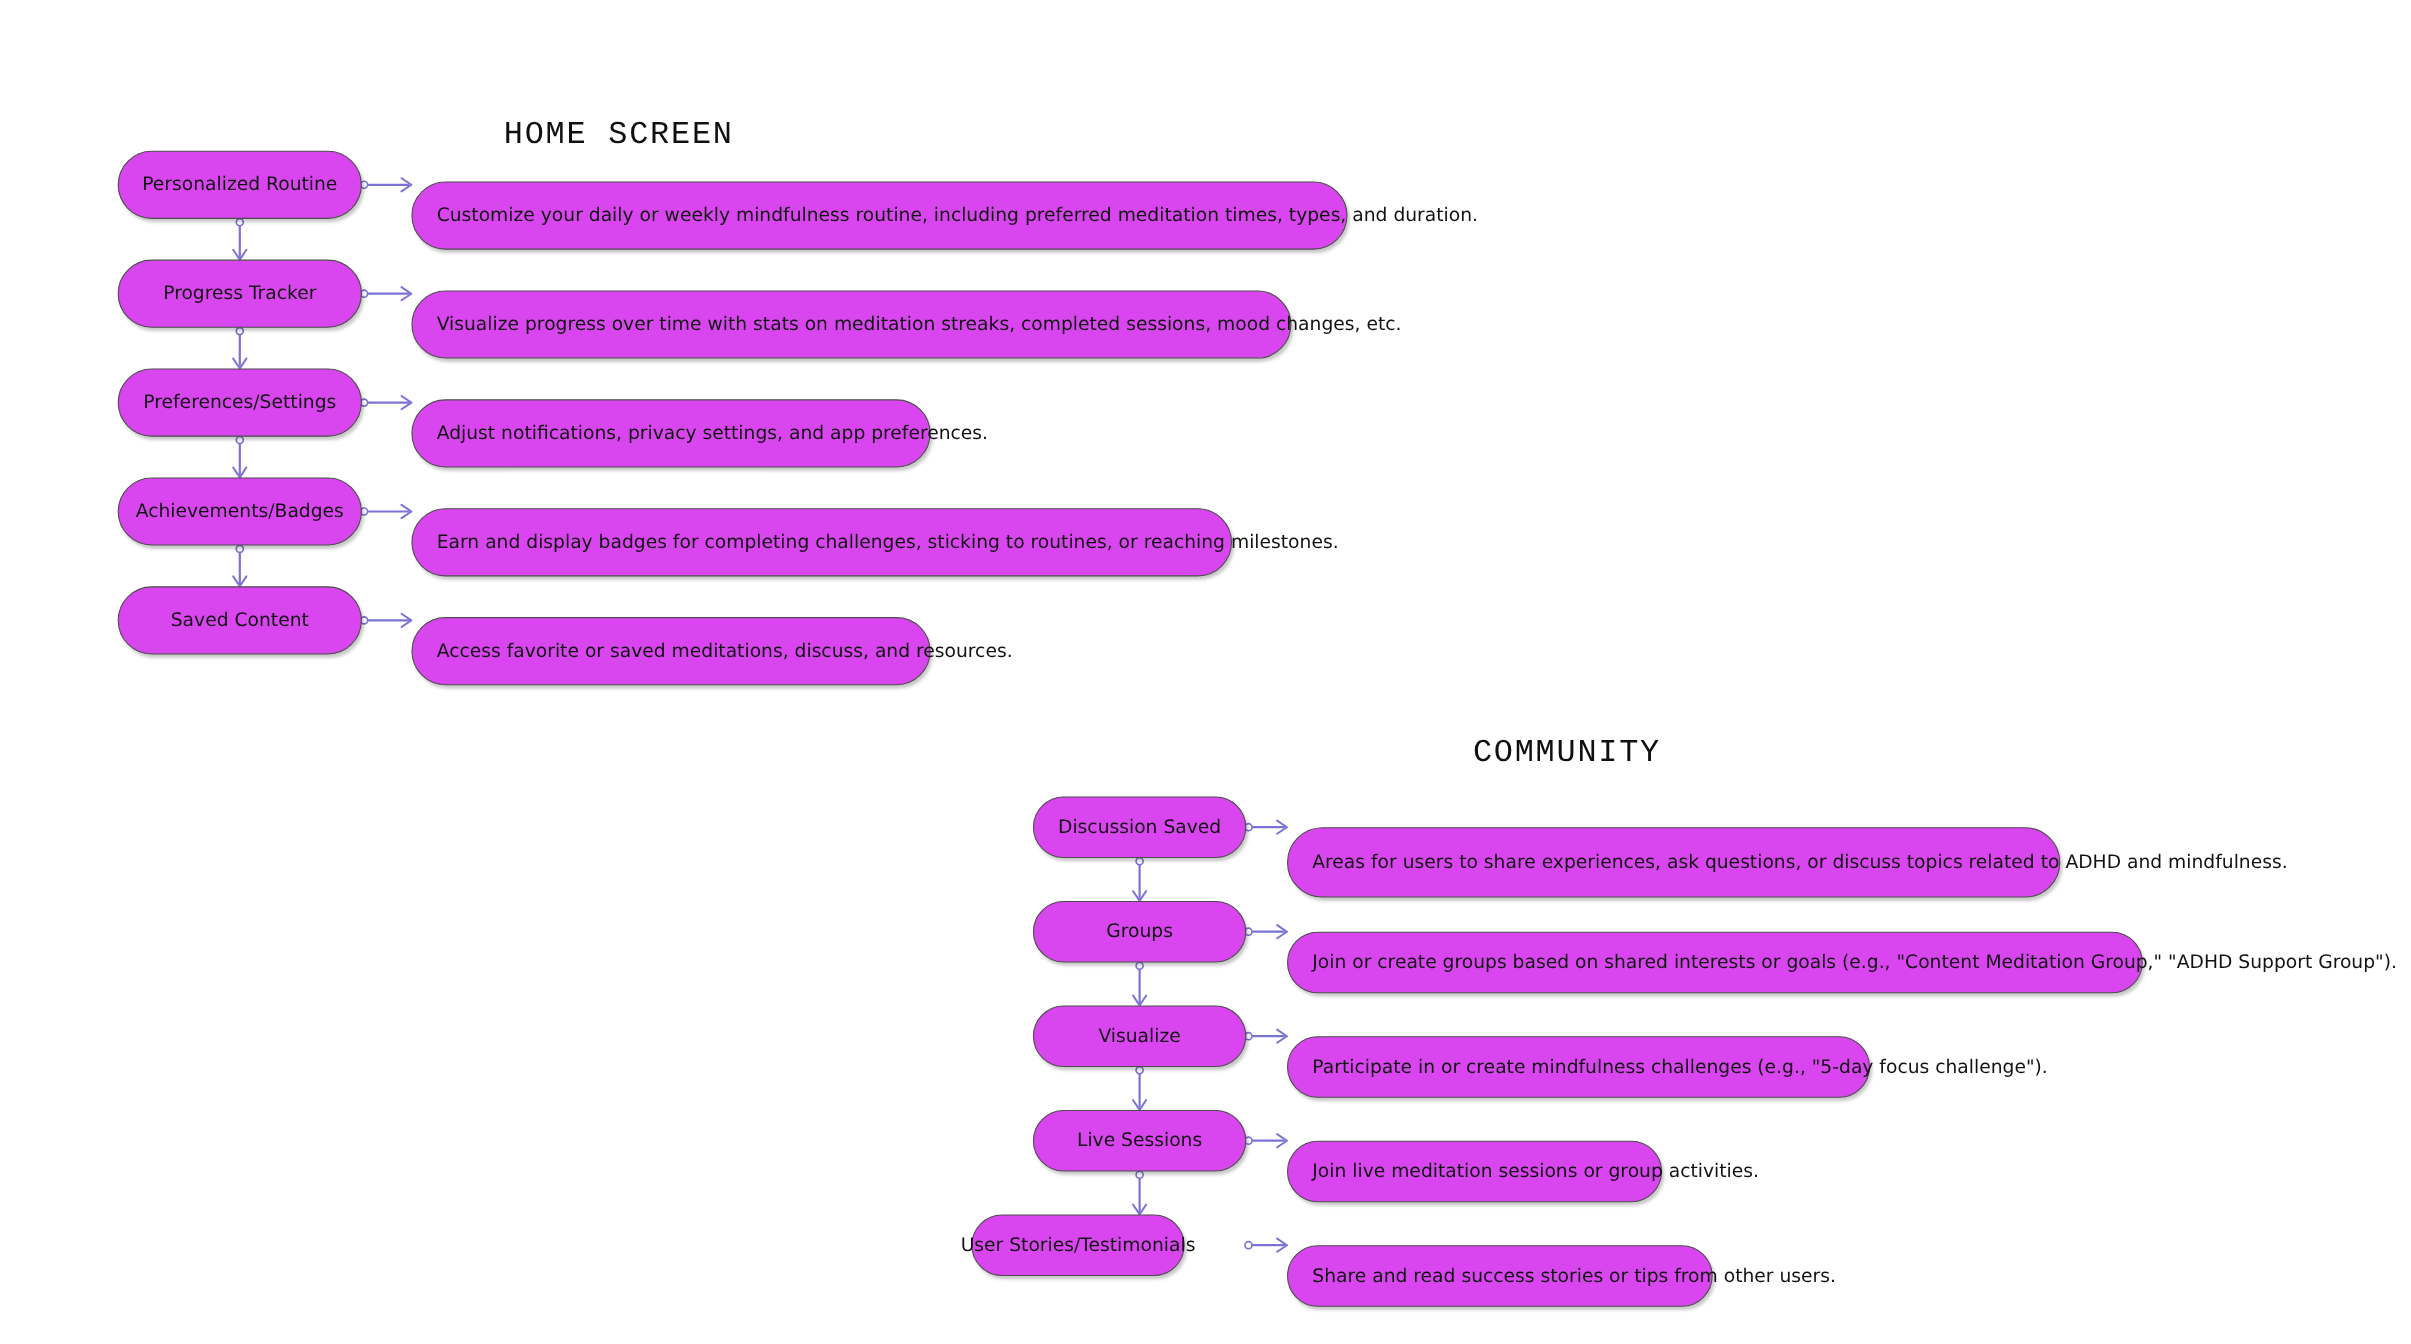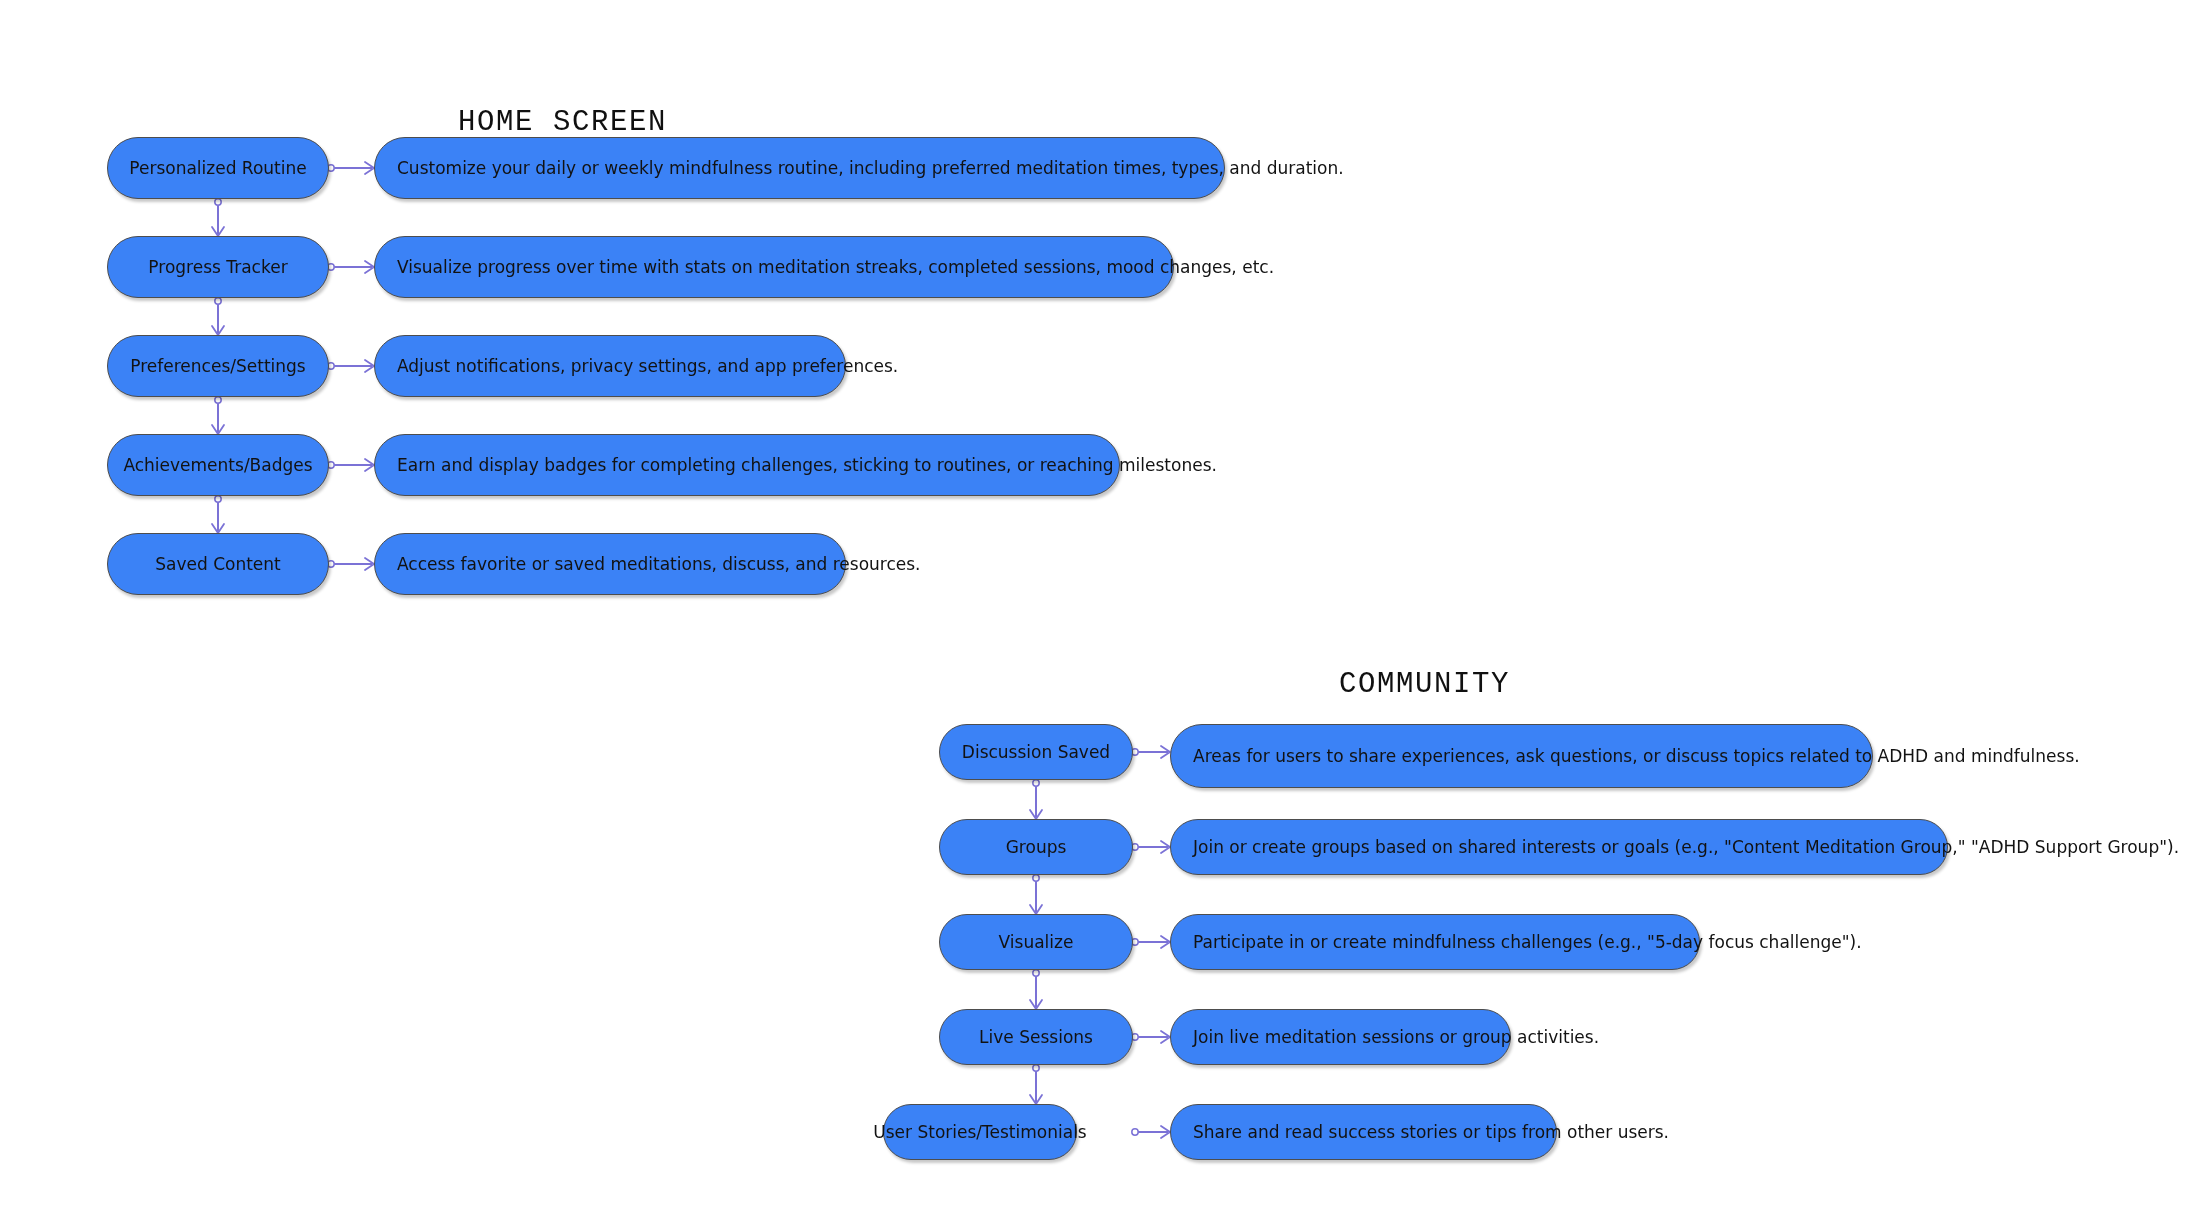--- a/index.html
+++ b/index.html
@@ -38,41 +38,42 @@
     font-weight: 400;
     letter-spacing: 1.6px;
     color: #101010;
     white-space: nowrap;
     z-index: 3;
   }
   
   .node {
     position: absolute;
     box-sizing: border-box;
-    background: #3b82f6;
+    background: #d946ef;
     border: 1.6px solid #4d4d4d;
     border-radius: 999px;
     display: flex;
     align-items: center;
     justify-content: center;
     text-align: right;
     padding: 0 16px;
     z-index: 2;
     box-shadow: 2px 3px 3px rgba(0,0,0,0.22);
   }
   .node-label {
     font-size: 17px;
     line-height: 1.2;
     font-weight: 400;
     color: #121212;
     white-space: nowrap;
   }
   .node.desc {
     justify-content: flex-start;
     padding: 0 22px;
+    margin-top: 28px;
   }
   .node.desc .node-label {
     font-size: 17px;
   }
 </style>
 </head>
 <body>
 
 <div class="canvas">
   <svg class="edges" id="edge-layer" viewBox="0 0 2192 1222" xmlns="http://www.w3.org/2000/svg">

